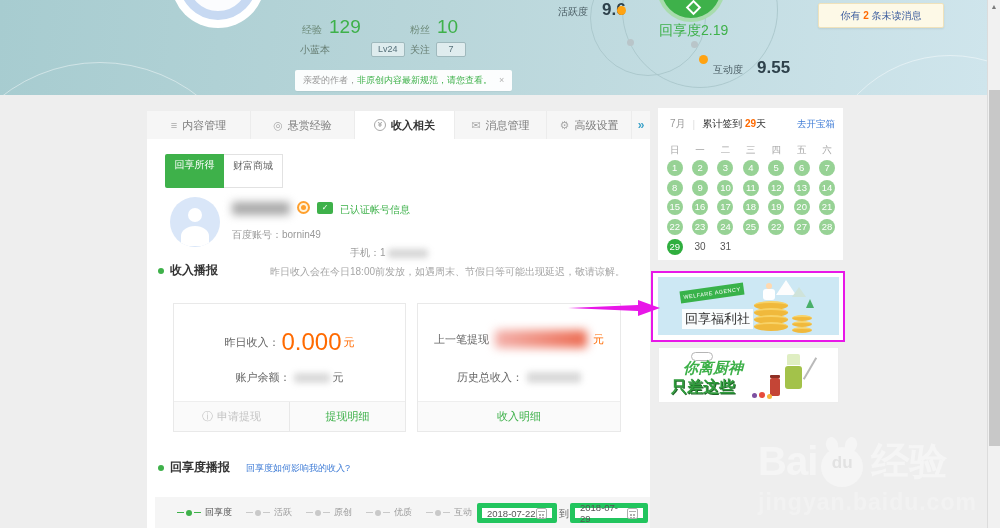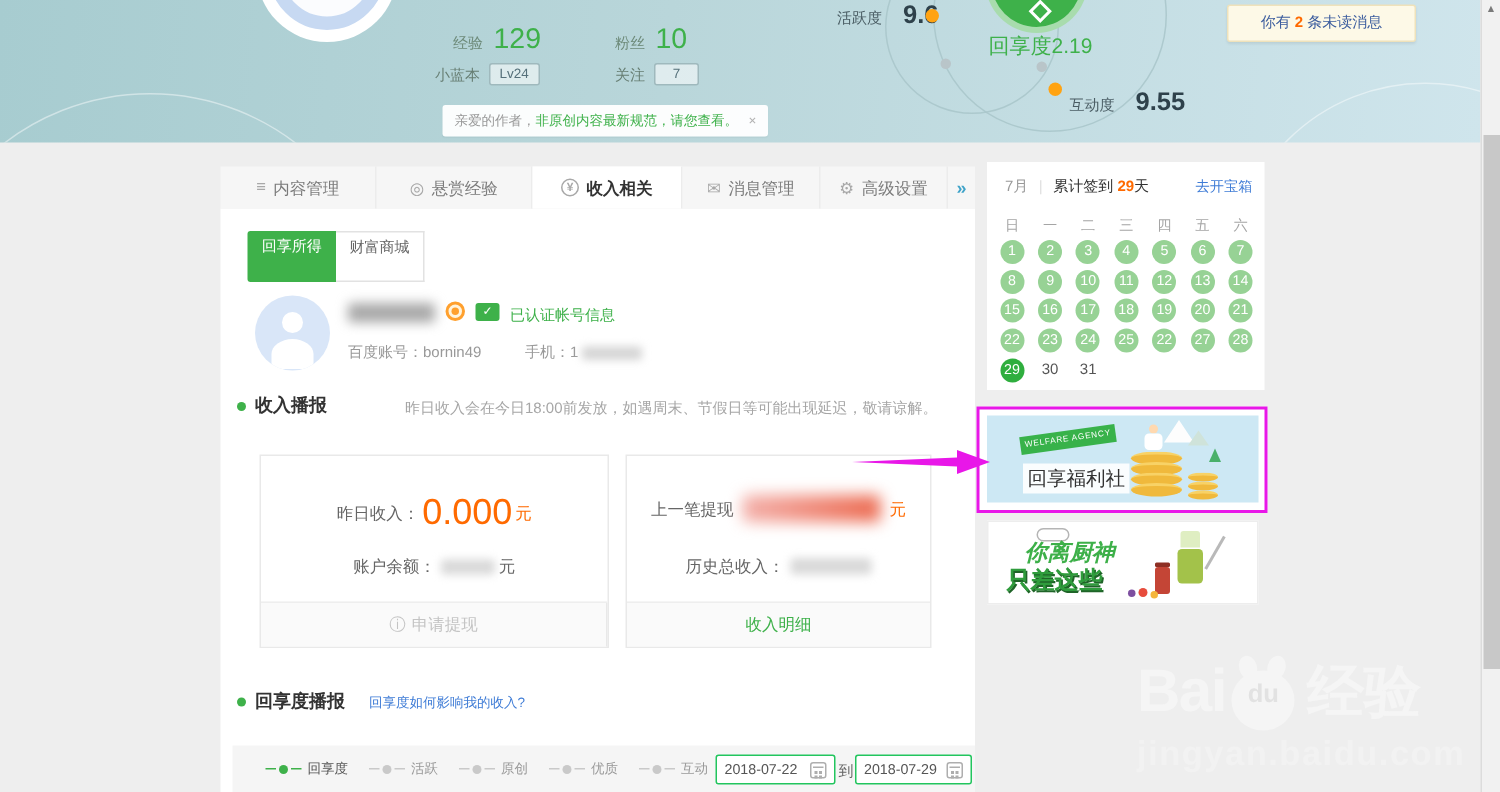--- a/index.html
+++ b/index.html
@@ -97,21 +97,21 @@
   .grayblur-l { width:54px; height:11px; background:#d9d9d9; margin-left:4px; }
 
   .legendbar { position:absolute; left:155px; top:497px; width:495px; height:31px; background:#f5f5f5;
                display:flex; align-items:center; padding-left:22px; }
   .lg-item { display:flex; align-items:center; margin-right:14px; font-size:9px; color:#999; }
   .lg-item .dash { width:7px; height:1px; background:#c9c9c9; }
   .lg-item .ldot { width:6px; height:6px; border-radius:50%; background:#c9c9c9; margin:0 2px; }
   .lg-item.first { color:#555; }
   .lg-item.first .dash { background:#3eb14a; }
   .lg-item.first .ldot { background:#3eb14a; }
-  .datebox { position:absolute; top:503px; height:20px; background:#fff; border:1px solid #22c55e; border-radius:2px;
+  .datebox { position:absolute; top:503px; height:20px; background:#fff; border:5px solid #22c55e; border-radius:2px;
              display:flex; align-items:center; justify-content:space-between; padding:0 5px; font-size:9.5px; color:#555; }
   .to-label { position:absolute; left:559px; top:507px; font-size:10px; color:#666; }
   .cal-ico { position:relative; width:11px; height:11px; border:1px solid #aeaeae; border-radius:2px; display:inline-block; }
   .cal-ico::before { content:""; position:absolute; left:1px; right:1px; top:2px; height:1px; background:#aeaeae; }
   .cal-ico::after { content:""; position:absolute; left:2px; top:5px; width:2px; height:2px; background:#aeaeae;
                     box-shadow:3px 0 0 #aeaeae, 0 3px 0 #aeaeae, 3px 3px 0 #aeaeae; }
 
   
   .calcard { position:absolute; left:658px; top:108px; width:185px; height:152px; background:#fff; }
   .cal-head { display:flex; align-items:center; padding:9px 8px 0 12px; font-size:10px; color:#333; }
@@ -180,21 +180,21 @@
     </div>
 
     <div class="stat" style="left:302px;top:16px;">
       <span class="stat-label">经验</span>
       <span class="stat-value">129</span>
     </div>
     <div class="stat" style="left:410px;top:16px;">
       <span class="stat-label">粉丝</span>
       <span class="stat-value">10</span>
     </div>
-    <div class="substat" style="left:290px;top:42px;">
+    <div class="substat" style="left:300px;top:42px;gap:35px;">
       <span>小蓝本</span>
       <span class="substat-box">Lv24</span>
     </div>
     <div class="substat" style="left:410px;top:42px;">
       <span>关注</span>
       <span class="substat-box">7</span>
     </div>
 
     <div class="notice">
       <span>亲爱的作者，</span><span class="lnk">非原创内容最新规范，请您查看。</span><span class="cls">×</span>
@@ -262,21 +262,21 @@
     <div class="u-head"></div>
     <div class="u-body"></div>
   </div>
   <div class="name-blur"></div>
   <div class="medal"></div>
   <div class="idcard">✓</div>
   <div class="verified">已认证帐号信息</div>
   <div class="acct-line" style="left:232px;">
     <span>百度账号：</span><span>bornin49</span>
   </div>
-  <div class="acct-line" style="left:350px;">
+  <div class="acct-line" style="left:350px;margin-top:18px;">
     <span>手机：</span><span>1</span>
     <span class="blurbox grayblur-s" style="vertical-align:middle;"></span>
   </div>
 
   <div class="bullet" style="left:158px;top:268px;"></div>
   <div class="sec-title" style="left:170px;top:262px;">收入播报</div>
   <div class="sec-note" style="left:230px;top:265px;">昨日收入会在今日18:00前发放，如遇周末、节假日等可能出现延迟，敬请谅解。</div>
 
   <div class="icard" style="left:173px;width:233px;">
     <div class="icard-row" style="top:24px;">
@@ -288,20 +288,23 @@
       <span class="lbl">账户余额：</span>
       <span class="blurbox grayblur-m"></span>
       <span class="lbl">元</span>
     </div>
     <div class="icard-footer">
       <div class="foot-cell foot-gray">
         <span>ⓘ</span>
         <span>申请提现</span>
       </div>
       <div class="foot-div"></div>
+      <div class="foot-cell foot-green">
+        <span>提现明细</span>
+      </div>
     </div>
   </div>
 
   <div class="icard" style="left:417px;width:204px;">
     <div class="icard-row" style="top:26px;">
       <span class="lbl">上一笔提现</span>
       <span class="redblur"></span>
       <span class="unit-orange">元</span>
     </div>
     <div class="icard-row" style="top:66px;">

